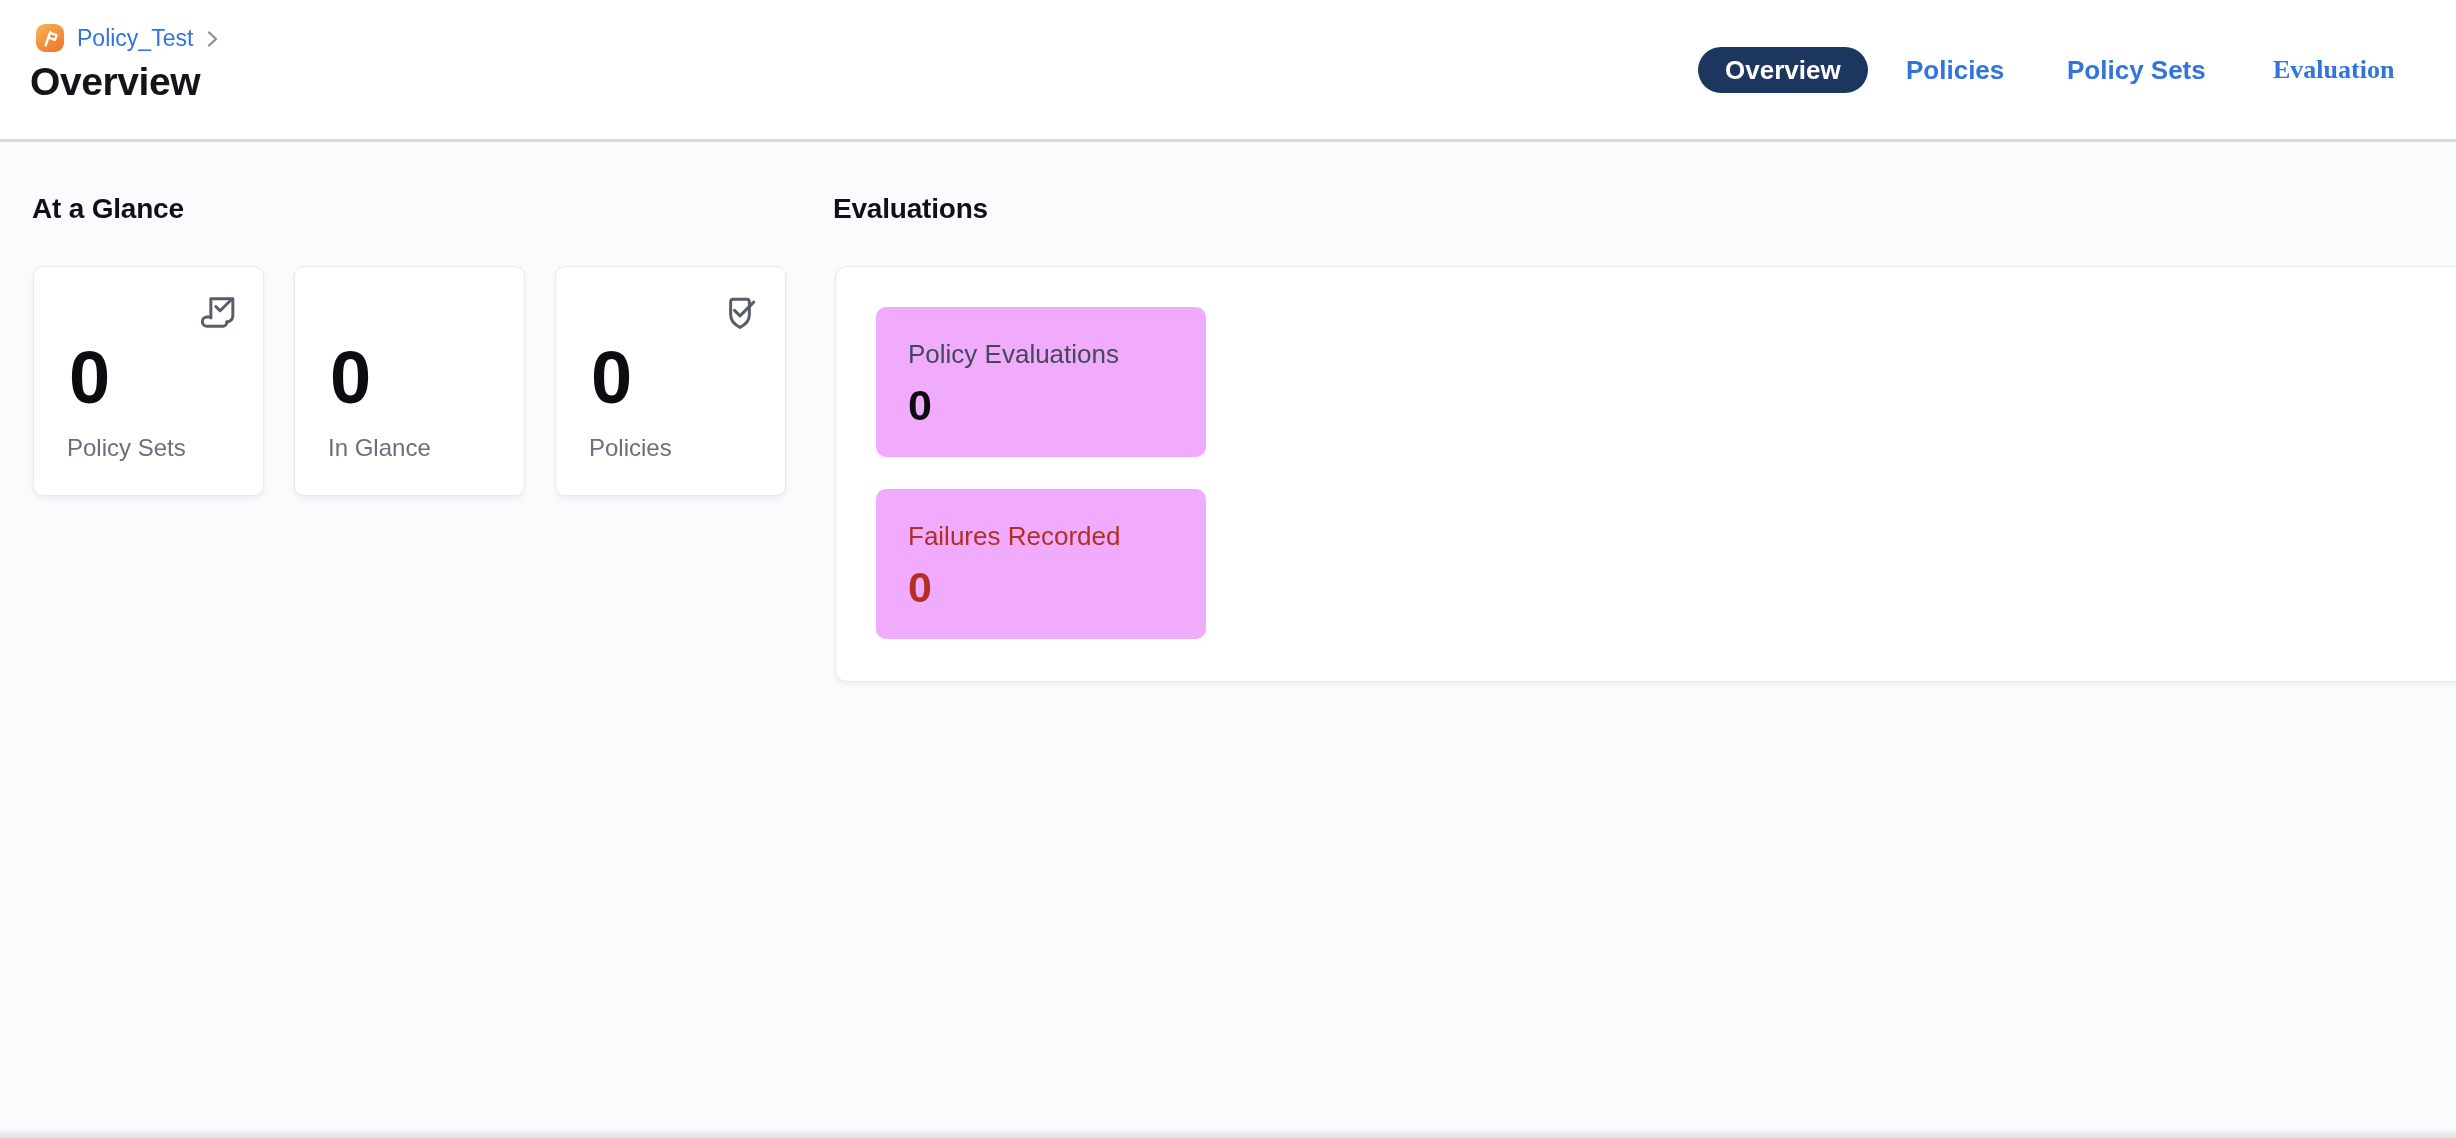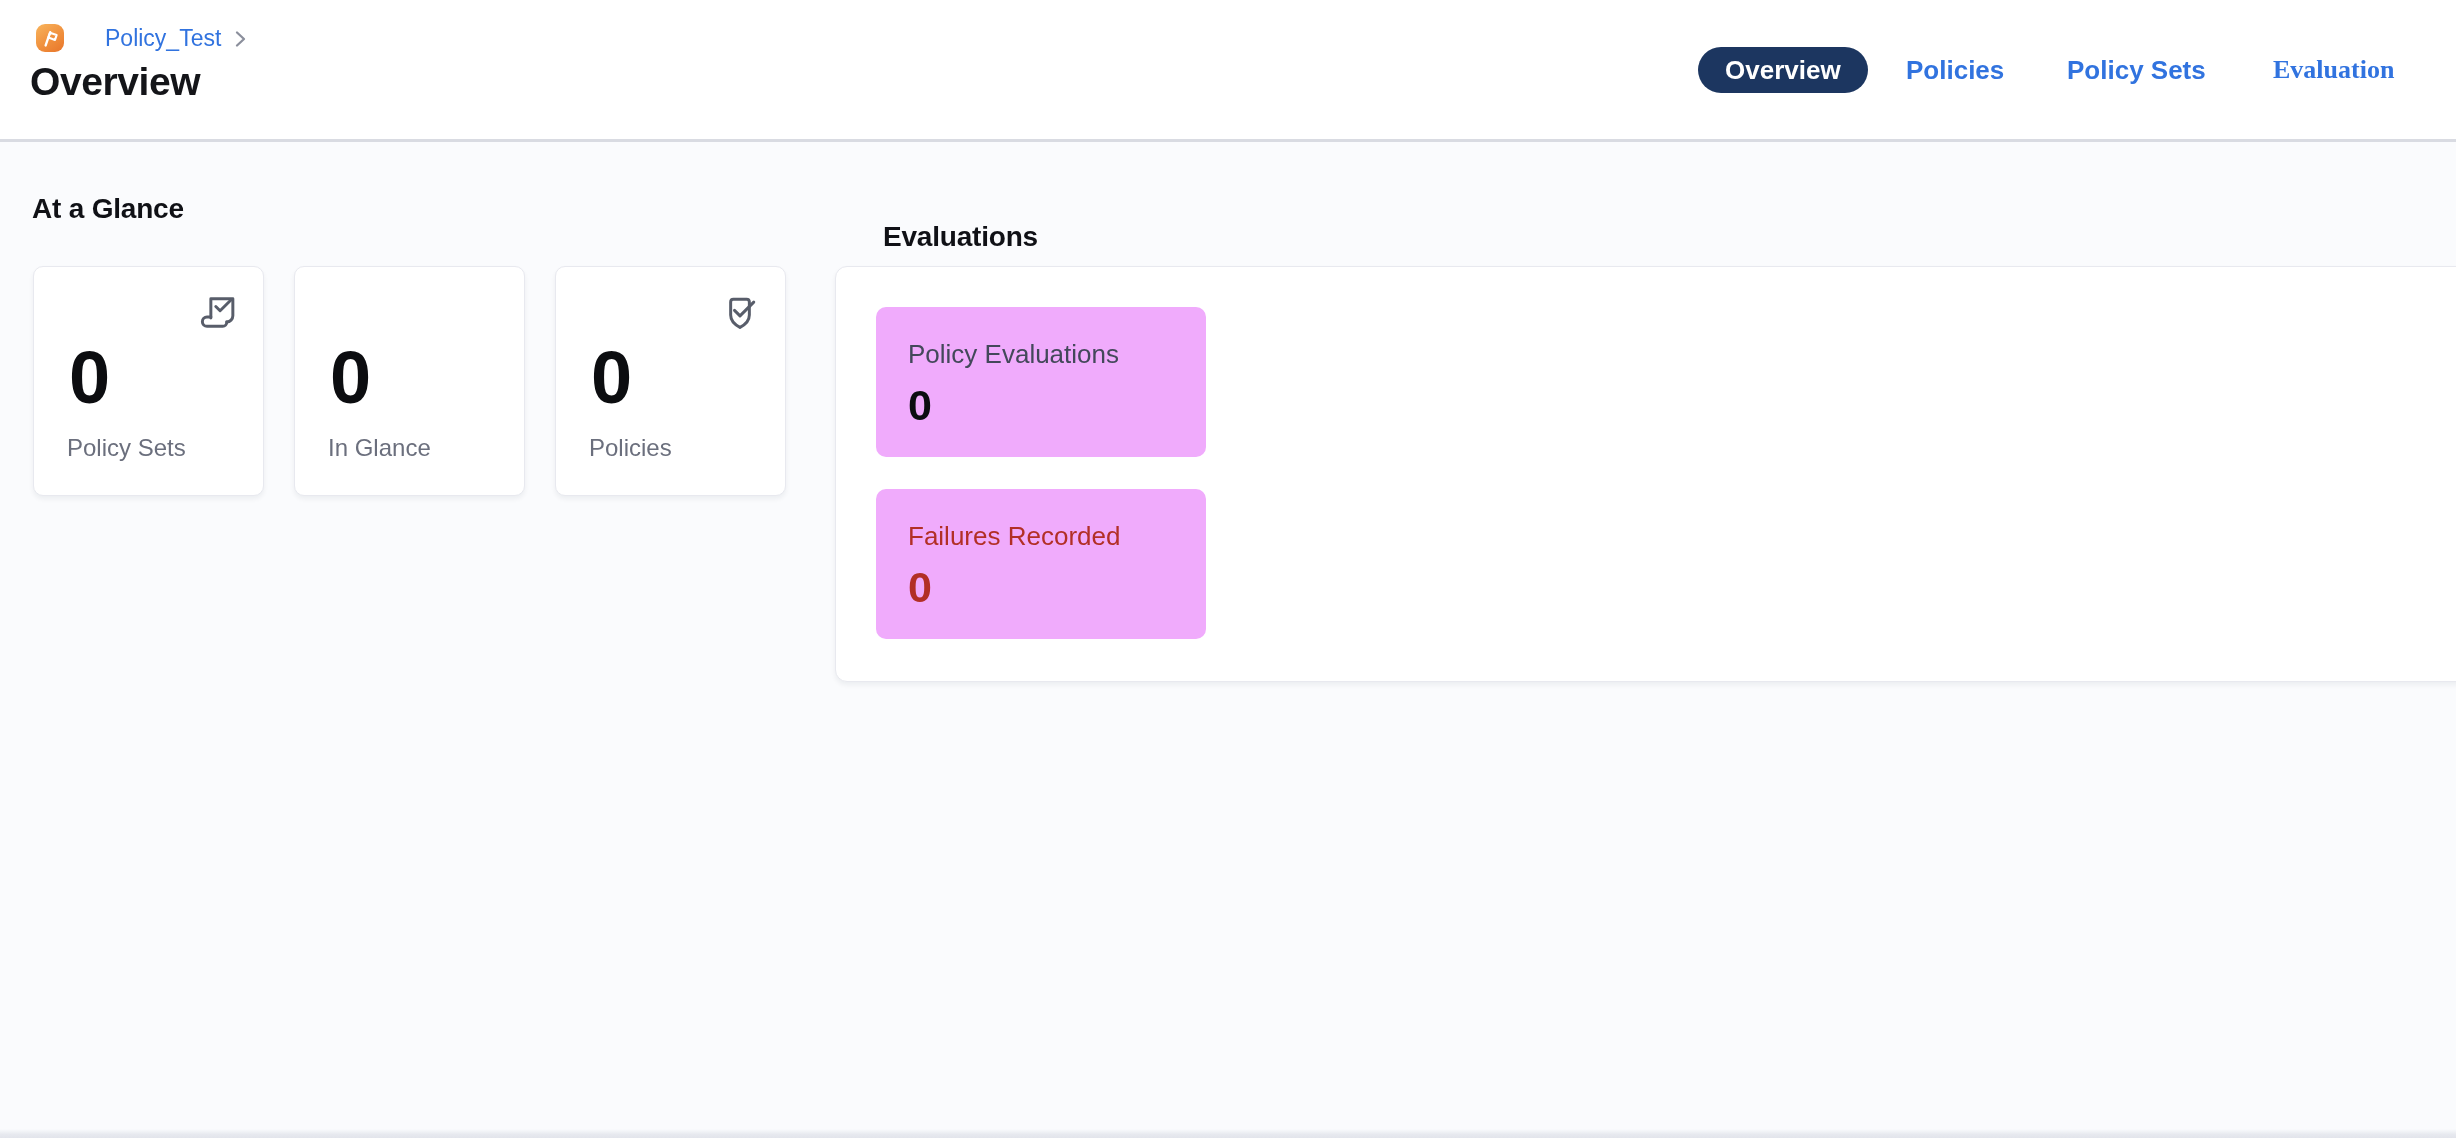--- a/index.html
+++ b/index.html
@@ -38,21 +38,20 @@
     background: linear-gradient(145deg, #f8b45c 0%, #f0903d 55%, #e8752a 100%);
     display: flex; align-items: center; justify-content: center;
     flex: none;
   }
   .breadcrumb-link {
     font-size: 23px;
     font-weight: 500;
     color: #3173df;
     text-decoration: none;
     cursor: pointer;
-    margin-left: 28px;
   }
   .crumb-chevron { display: flex; margin-left: -1px; margin-top: 2px; }
   .page-title {
     position: absolute;
     left: 30px; top: 61px;
     font-size: 39px;
     line-height: 42px;
     font-weight: 700;
     letter-spacing: -0.4px;
     color: #141519;
@@ -95,21 +94,21 @@
     position: absolute;
     top: 192px;
     margin: 0;
     font-size: 28px;
     line-height: 34px;
     font-weight: 700;
     letter-spacing: -0.2px;
     color: #101116;
   }
   .glance-title { left: 32px; }
-  .eval-title { left: 883px; margin-top: 28px; }
+  .eval-title { left: 833px; }
 
   
   .cards-row {
     position: absolute;
     left: 33px; top: 266px;
     display: flex;
     gap: 30px;
   }
   .stat-card {
     position: relative;

